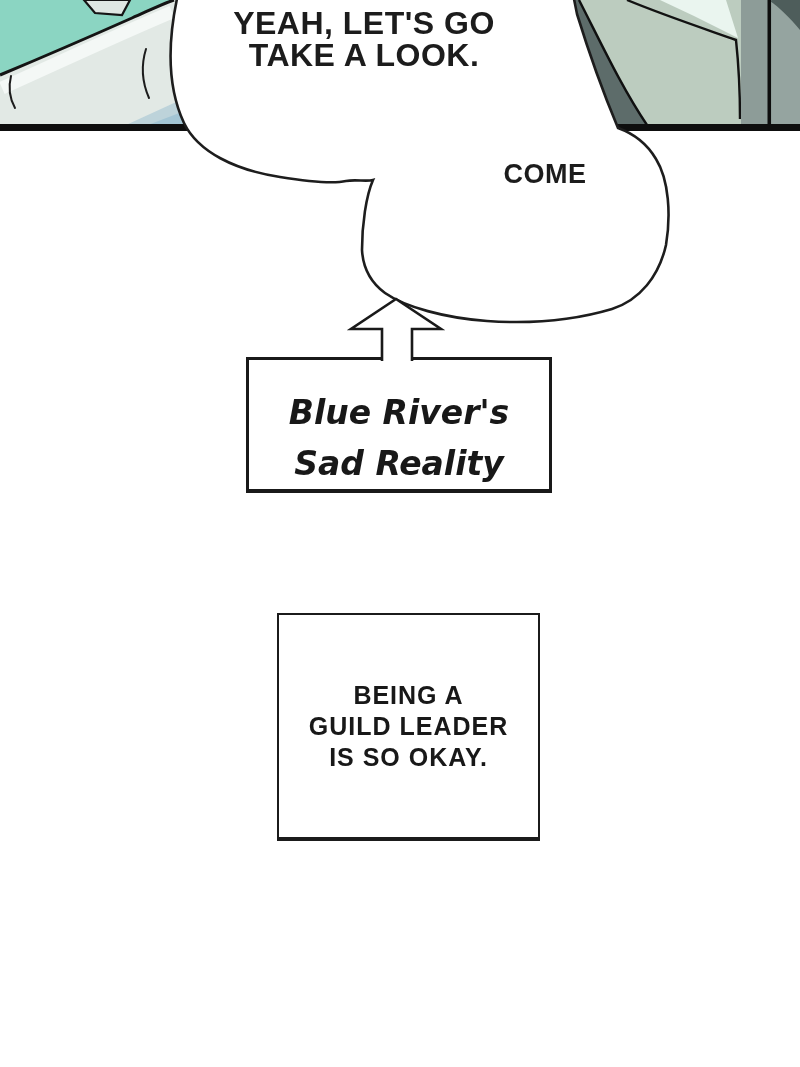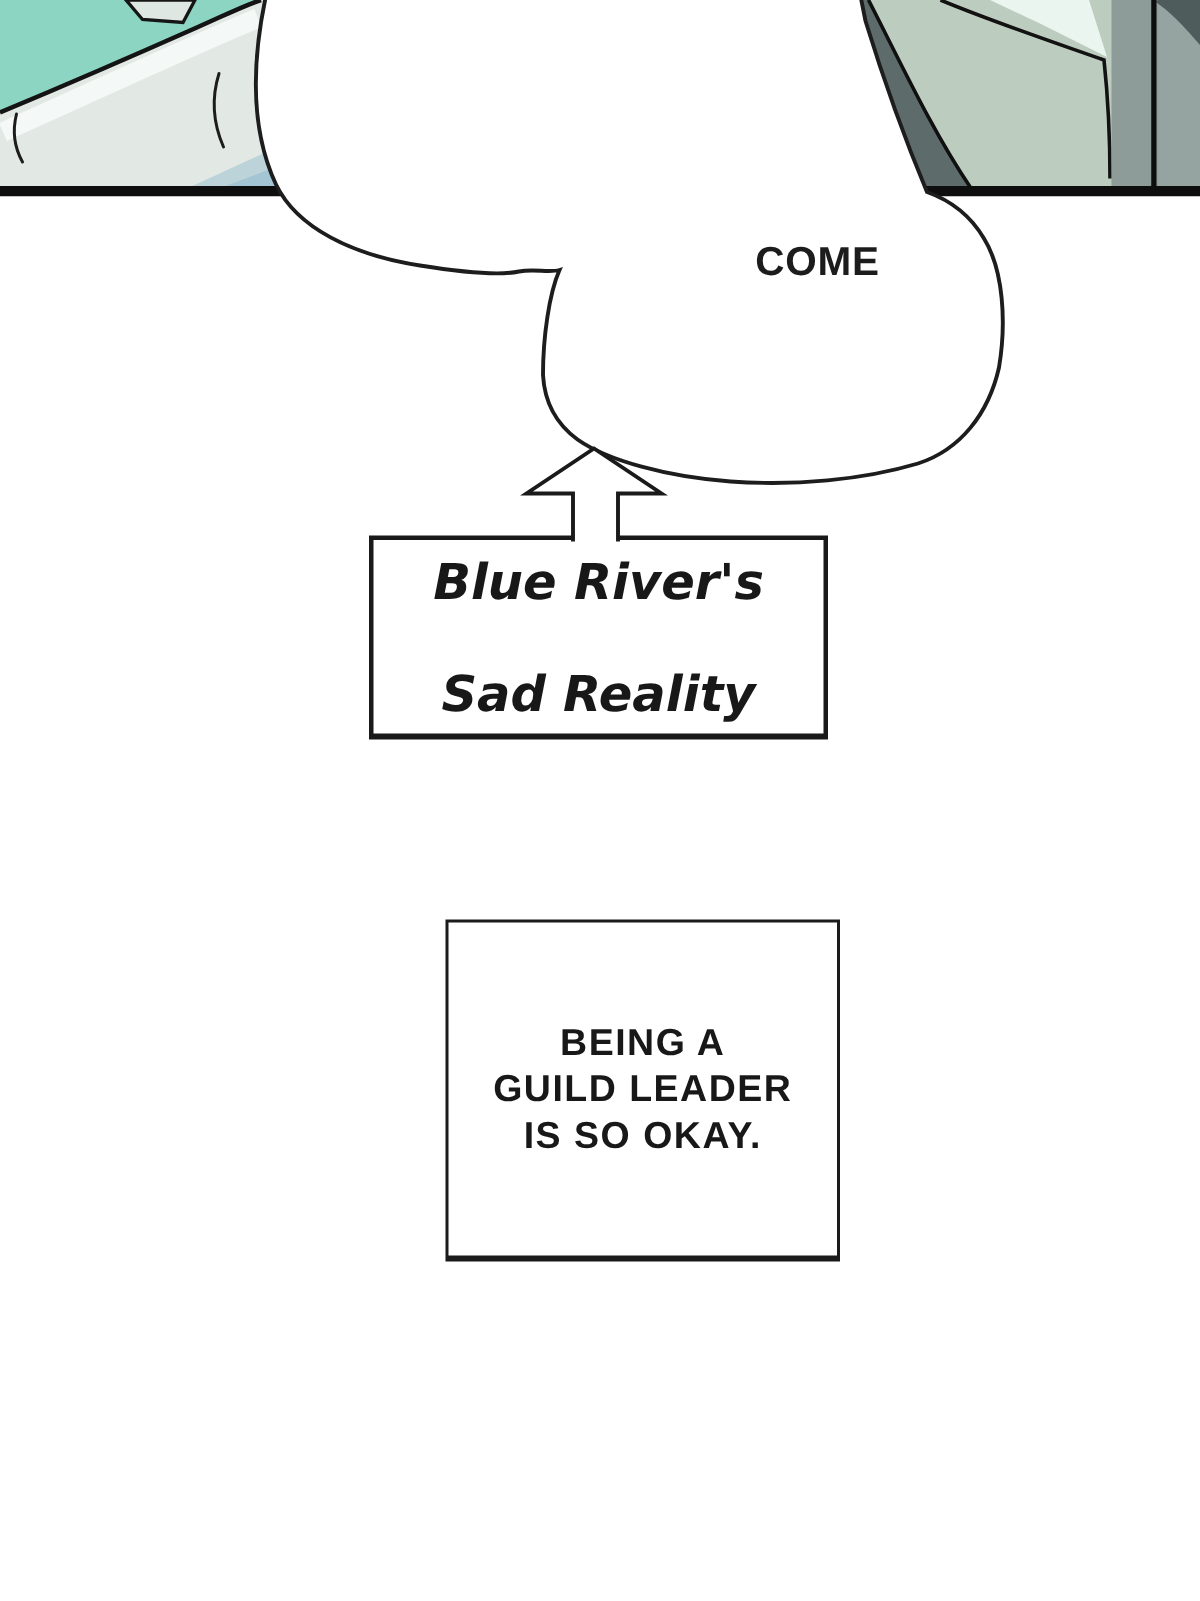--- a/index.html
+++ b/index.html
@@ -6,29 +6,29 @@
   #page{position:relative;width:800px;height:1067px;background:#ffffff;overflow:hidden;
         font-family:"Liberation Sans",sans-serif;}
   .abs{position:absolute;}
   .bubble-text{position:absolute;transform:translateX(-50%);text-align:center;
         font-weight:bold;color:#1c1c1c;letter-spacing:.5px;white-space:nowrap;
         font-family:"Liberation Sans",sans-serif;}
   .t1{left:364px;top:7px;font-size:32px;line-height:32px;}
   .t2{left:532px;top:158px;font-size:27px;line-height:32px;margin-left:13px;}
   .caption-box{position:absolute;left:246px;top:357px;width:306px;height:136px;
         box-sizing:border-box;border:3px solid #191919;border-bottom-width:4px;
-        background:#ffffff;display:flex;flex-direction:column;justify-content:center;
+        background:#ffffff;display:flex;flex-direction:column;justify-content:flex-end;
         align-items:center;text-align:center;
         font-family:"DejaVu Sans",sans-serif;font-style:italic;font-weight:bold;
-        font-size:33px;line-height:51px;color:#181818;gap:24px;}
+        font-size:33px;line-height:51px;color:#181818;}
   .narration-box{position:absolute;left:277px;top:613px;width:263px;height:228px;
         box-sizing:border-box;border:2px solid #1b1b1b;border-bottom-width:4px;
         background:#ffffff;display:flex;flex-direction:column;justify-content:center;
         align-items:center;text-align:center;
-        font-weight:bold;font-size:25px;line-height:31px;letter-spacing:1px;color:#181818;margin-left:20px;}
+        font-weight:bold;font-size:25px;line-height:31px;letter-spacing:1px;color:#181818;}
   svg{display:block;}
 </style>
 </head>
 <body>
 
 <div id="page">
 
   <svg class="abs" style="left:0;top:0" width="800" height="131" viewBox="0 0 800 131">
     <rect x="0" y="0" width="560" height="125" fill="#8bd5c2"></rect>
     <rect x="540" y="0" width="260" height="125" fill="#bcccbf"></rect>
@@ -60,20 +60,24 @@
              C363,268 370,282 385,293
              C405,307 445,318 487,321
              C530,324 575,320 612,309
              C640,300 659,276 666,245
              C671,215 669,180 656,159
              C646,142 632,133 618,128
              C600,85 585,40 577,14
              L573,-6 Z" stroke="#1d1d1d" stroke-width="2.6" fill="#ffffff"></path>
   </svg>
 
+  <div class="bubble-text t1">
+    <div>YEAH, LET'S GO</div>
+    <div>TAKE A LOOK.</div>
+  </div>
   <div class="bubble-text t2">
     <div>COME</div>
   </div>
 
   <div class="caption-box">
     <div>Blue River's</div>
     <div>Sad Reality</div>
   </div>
   <svg class="abs" style="left:345px;top:294px" width="102" height="70" viewBox="345 294 102 70">
     <path d="M382,361 L382,329 L351,329 L396,299 L441,329 L412,329 L412,361" fill="#ffffff" stroke="#1a1a1a" stroke-width="2.6" stroke-linejoin="miter"></path>

